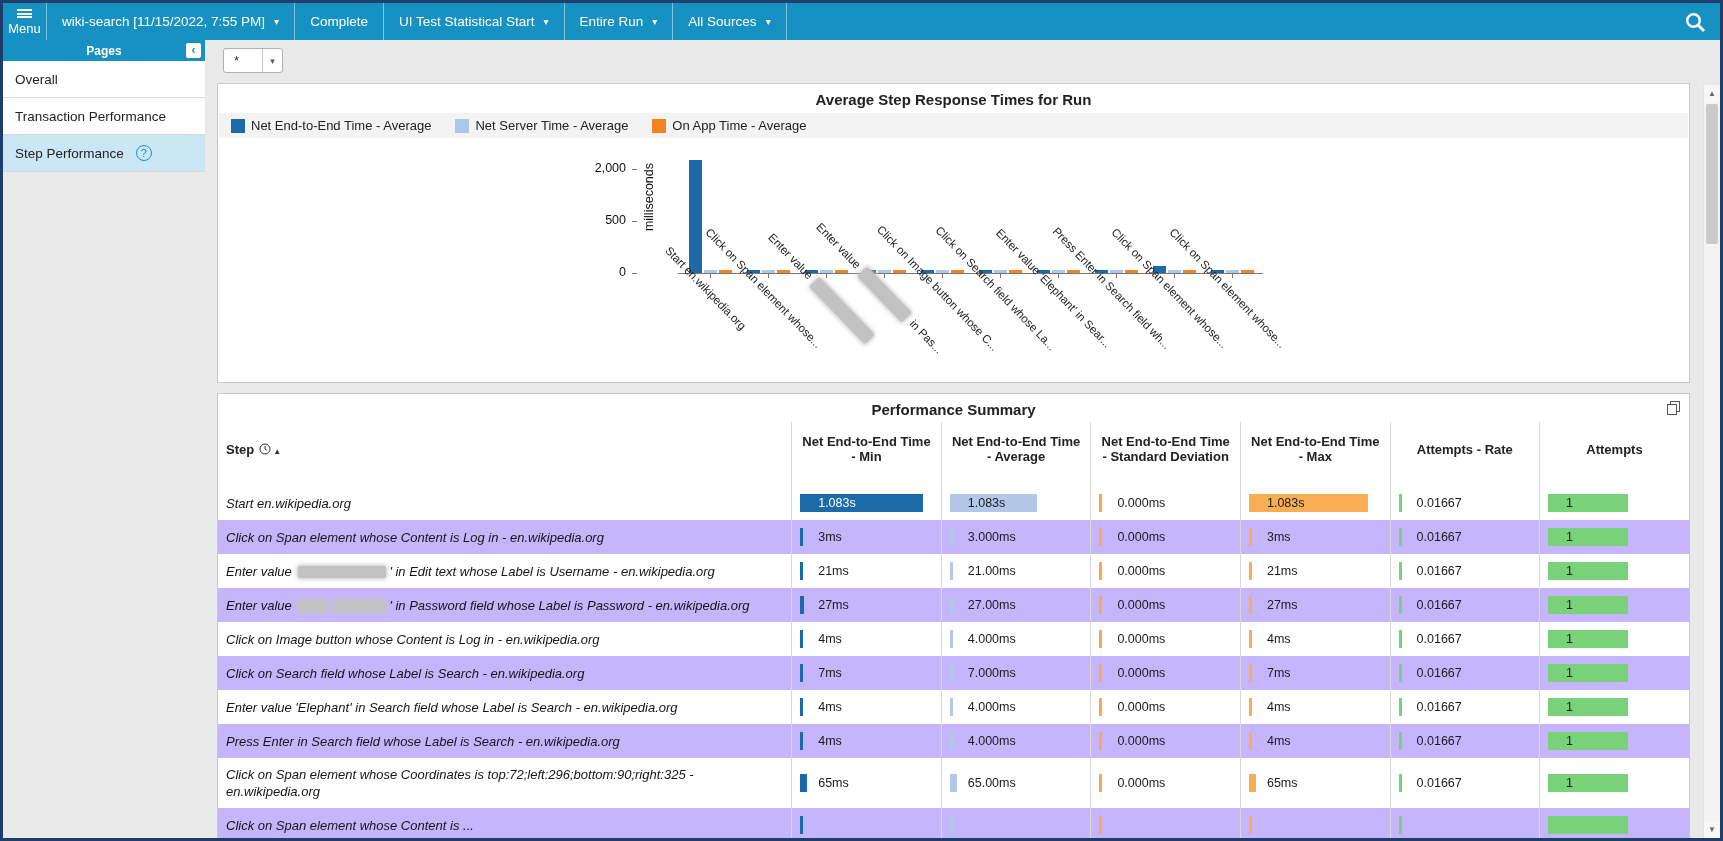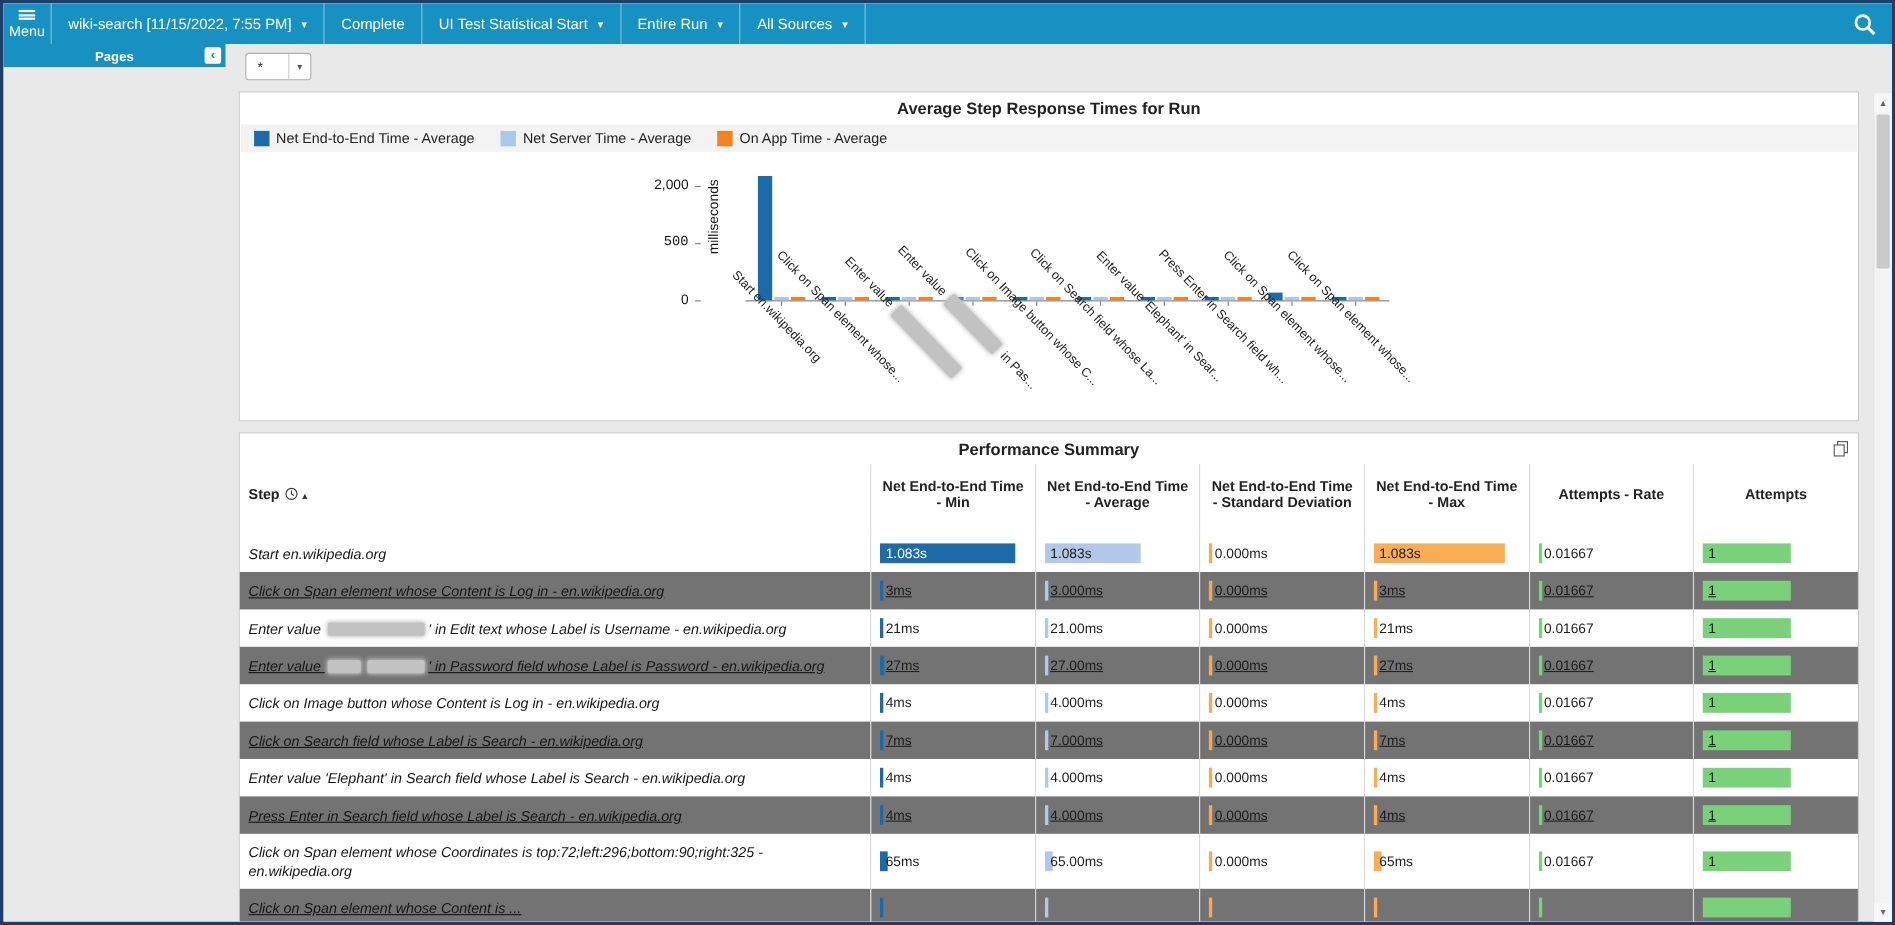--- a/index.html
+++ b/index.html
@@ -62,25 +62,25 @@
   .xlabel .redact { height:14px; }
   
   .table-panel { position:relative; }
   .tp-title { text-align:center; font-weight:bold; font-size:15px; padding:7px 0 4px; }
   .copy-btn { position:absolute; right:7px; top:6px; cursor:pointer; }
   table { width:100%; border-collapse:collapse; table-layout:fixed; }
   th { height:64px; vertical-align:middle; font-size:13px; font-weight:bold; padding:2px 8px 12px; text-align:center; cursor:pointer; }
   th.step-h { text-align:left; padding-left:8px; }
   th.num, td.num { border-left:1px solid #d9d9d9; }
   td { padding:8px 8px; font-size:13px; }
-  tr.alt td { background:#737373;text-decoration:underline; }
+  tr.alt td { background:#c4b5fd; }
   .step-cell { font-style:italic; color:#151515; line-height:17px; }
   .meter { position:relative; height:18px; display:flex; align-items:center; }
   .meter .bar { position:absolute; left:0; top:0; bottom:0; min-width:3px; }
-  .meter .val { position:relative; padding-left:5px; font-size:12.5px; color:#1b1b1b; }
+  .meter .val { position:relative; padding-left:18px; font-size:12.5px; color:#1b1b1b; }
   .meter .val.white { color:#fff; }
   .sort-asc { font-size:8px; margin-left:2px; color:#333; }
   .clock { margin-left:5px; vertical-align:-1px; }
   
   .vscroll { position:absolute; top:82px; right:0; bottom:0; width:17px; background:#f3f3f3; border-left:1px solid #e2e2e2; }
   .vs-btn { height:17px; text-align:center; font-size:8px; color:#666; line-height:17px; background:#f7f7f7; cursor:pointer; }
   .vs-btn.down { position:absolute; bottom:0; left:0; right:0; }
   .vs-thumb { position:absolute; top:19px; left:2px; right:2px; height:140px; background:#c9c9c9; border-radius:2px; cursor:pointer; }
 </style>
 </head>
@@ -124,20 +124,32 @@
     </svg>
   </div>
 </div>
 
 <div class="app">
   <aside class="sidebar">
     <div class="sb-header">
       <span>Pages</span>
       <span class="sb-collapse">‹</span>
     </div>
+    <div id="sb-items">
+        <div class="sb-item">
+          <span>Overall</span>
+        </div>
+        <div class="sb-item">
+          <span>Transaction Performance</span>
+        </div>
+        <div class="sb-item selected">
+          <span>Step Performance</span>
+          <span class="help-icon">?</span>
+        </div>
+      </div>
   </aside>
 
   <div class="main">
     <div class="filter-box">
       <div class="filter-val">*</div>
       <div class="filter-caret">▾</div>
     </div>
 
     <div class="panel chart-panel">
       <div class="chart-title">Average Step Response Times for Run</div>
@@ -153,21 +165,21 @@
           <div class="legend-item">
             <span class="legend-swatch" style="background: rgb(245, 130, 32);"></span>
             <span>On App Time - Average</span>
           </div>
         </div>
       <div class="plot" id="plot">
         <div class="ylabel">milliseconds</div>
         <div class="baseline"></div>
       <div class="ytick" style="top: 18px;">2,000</div>
           <div class="ydash" style="top: 26px;"></div>
-          <div class="ytick" style="top: 70px; font-family: Liberation Mono, monospace;">500</div>
+          <div class="ytick" style="top: 70px;">500</div>
           <div class="ydash" style="top: 78px;"></div>
           <div class="ytick" style="top: 122px;">0</div>
           <div class="ydash" style="top: 130px;"></div>
           <div class="cbar" style="left: 471px; top: 17px; height: 113px; background: rgb(28, 107, 168);"></div>
           <div class="cbar" style="left: 529px; top: 127px; height: 3px; background: rgb(28, 107, 168);"></div>
           <div class="cbar" style="left: 587px; top: 127px; height: 3px; background: rgb(28, 107, 168);"></div>
           <div class="cbar" style="left: 645px; top: 127px; height: 3px; background: rgb(28, 107, 168);"></div>
           <div class="cbar" style="left: 703px; top: 127px; height: 3px; background: rgb(28, 107, 168);"></div>
           <div class="cbar" style="left: 761px; top: 127px; height: 3px; background: rgb(28, 107, 168);"></div>
           <div class="cbar" style="left: 819px; top: 127px; height: 3px; background: rgb(28, 107, 168);"></div>

